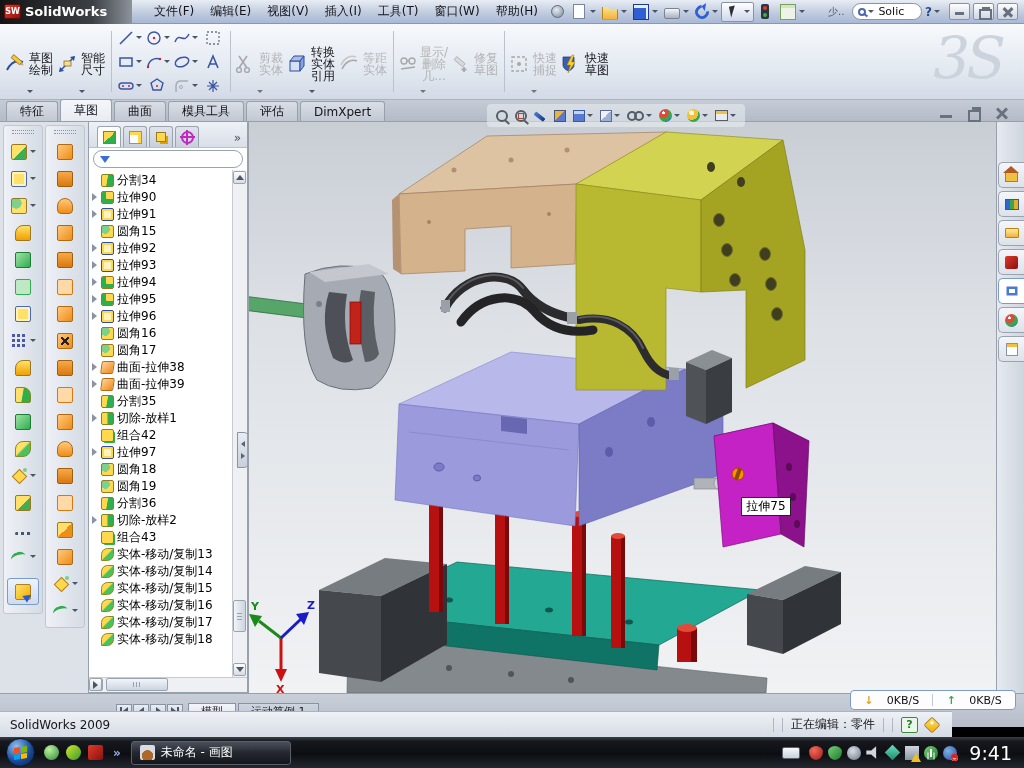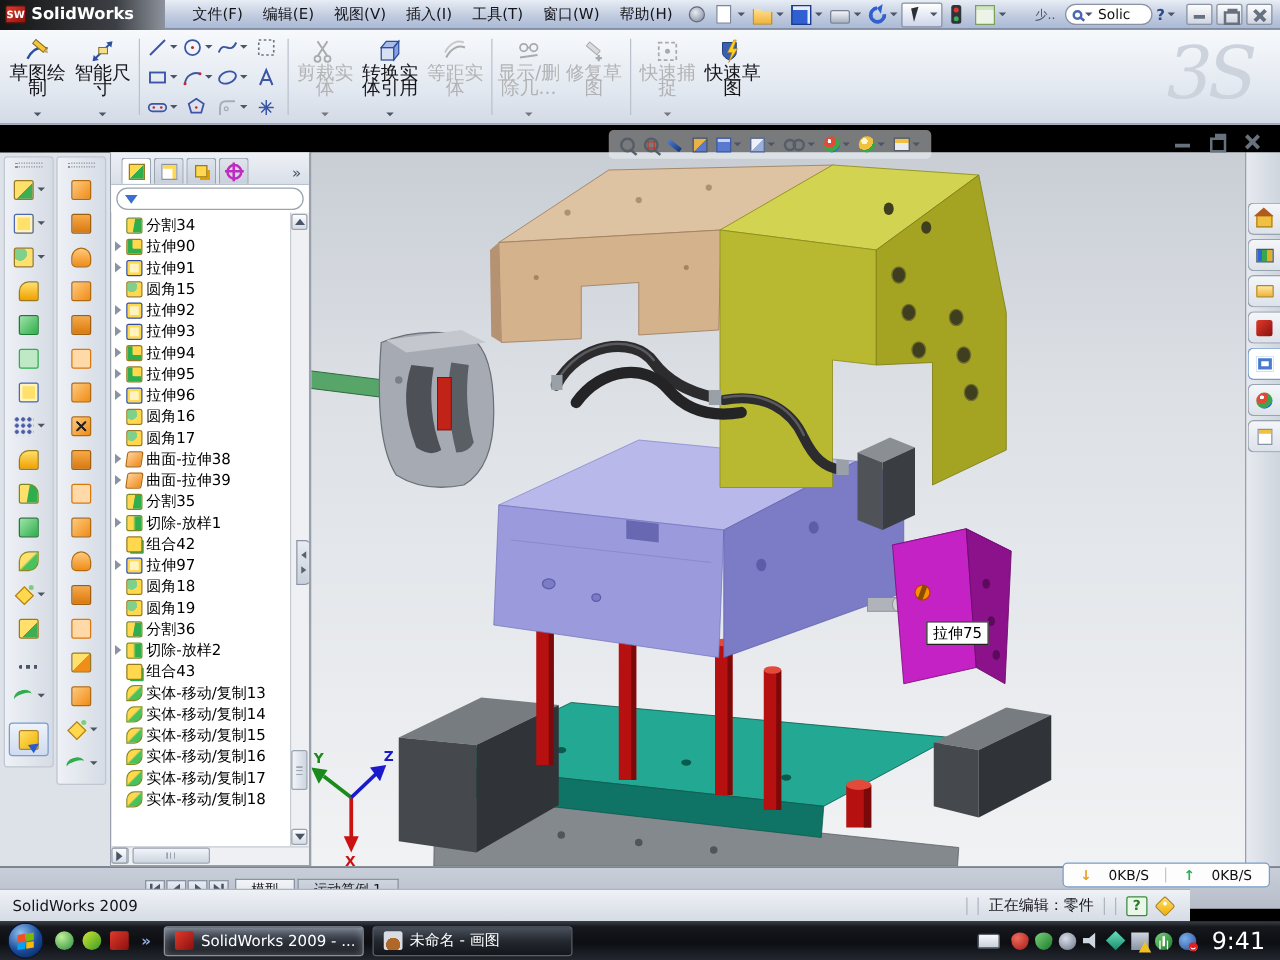--- a/index.html
+++ b/index.html
@@ -42,21 +42,21 @@
 .winbtns{display:flex;gap:3px;margin:0 6px}
 .wbtn{width:21px;height:17px;background:linear-gradient(#fdfdfd,#cfd6e2);border:1px solid #8a93a3;border-radius:2px;position:relative}
 .wbtn.min::after{content:"";position:absolute;left:5px;right:5px;bottom:4px;height:3px;background:#66707f}
 .wbtn.res::after{content:"";position:absolute;left:5px;top:5px;width:9px;height:7px;border:2px solid #66707f}
 .wbtn.res::before{content:"";position:absolute;left:8px;top:3px;width:8px;height:3px;background:#66707f}
 .wbtn.cls::before,.wbtn.cls::after{content:"";position:absolute;left:4px;top:7px;width:12px;height:2.5px;background:#66707f}
 .wbtn.cls::before{transform:rotate(45deg)}.wbtn.cls::after{transform:rotate(-45deg)}
 
 #ribbon{position:absolute;top:24px;left:0;width:1024px;height:76px;background:linear-gradient(180deg,#f7f9fc,#e2e8f0 65%,#d3dae6);border-bottom:1px solid #aab3c0;display:flex;align-items:stretch;padding:2px 0 2px 4px}
 .rsep{width:1px;background:#bac2ce;margin:5px 3px;flex:none}
-.rbig{width:52px;display:flex;flex-direction:column;align-items:center;padding-top:4px;font-size:15px;line-height:12px;text-align:center;color:#15151a;position:relative;flex:none}
+.rbig{width:52px;display:flex;flex-direction:row;align-items:center;padding-top:4px;font-size:12px;line-height:12px;text-align:center;color:#15151a;position:relative;flex:none}
 .rbig svg{width:22px;height:22px;flex:none}
 .rbig .dd{position:absolute;bottom:4px;left:50%;margin-left:-3px}
 .rbig.disabled{color:#9aa2ae;filter:grayscale(1);opacity:.75}
 .sgrid{display:grid;grid-template-columns:repeat(4,28px);grid-template-rows:repeat(3,24px);align-self:center}
 .scell{display:flex;align-items:center;justify-content:center}
 .scell .dd{margin-left:1px}
 .rcol{display:flex;flex-direction:column;justify-content:center;gap:2px;width:122px}
 .rsm{display:flex;align-items:center;gap:5px;font-size:11px;color:#9aa2ae;height:18px;padding:0 2px;white-space:nowrap}
 .rsm .dd{margin-left:auto}
 .m-mirror{width:0;height:0;border-left:7px solid transparent;border-right:7px solid transparent;border-bottom:11px solid #b0b7c2;flex:none}
@@ -494,20 +494,41 @@
     <div class="rbig">
       <svg viewBox="0 0 22 22">
           <path d="M3 4 h11 v8 c0 4 -5.5 6 -5.5 6 S3 16 3 12 Z" fill="#3a5fae" stroke="#22407e" stroke-width="0.8"></path>
           <polygon points="12,2 7,12 10.5,12 8,20 15,9 11.5,9 14,2" fill="#ffd020" stroke="#b08020" stroke-width="0.5"></polygon>
         </svg>
       <span>快速草图</span>
     </div>
     <div class="ds">3S</div>
   </div>
 
+  <div id="cmdtabs">
+
+  <span class="ctab">
+        <span>特征</span>
+      </span>
+      <span class="ctab active">
+        <span>草图</span>
+      </span>
+      <span class="ctab">
+        <span>曲面</span>
+      </span>
+      <span class="ctab">
+        <span>模具工具</span>
+      </span>
+      <span class="ctab">
+        <span>评估</span>
+      </span>
+      <span class="ctab">
+        <span>DimXpert</span>
+      </span>
+    </div>
 
   <div id="main">
 
     <div class="lcol" id="lt1">
       <span class="grip"></span>
       <span style="display:flex;flex-direction:column;gap:10px;align-items:center">
 
       <span class="lbtn hasdd">
             <i class="chip gy"></i>
             <span class="dd"></span>
@@ -1085,24 +1106,20 @@
     </span>
     <span class="ql">
 
     <i class="qli ql-green"></i>
         <i class="qli ql-lime"></i>
         <i class="qli ql-sw"></i>
       </span>
     <span class="qlmore">»</span>
     <span class="tasks" style="margin-left:10px">
 
-    <span class="task active">
-          <i class="ticon16 t-sw"></i>
-          <span>SolidWorks 2009 - ...</span>
-        </span>
         <span class="task">
           <i class="ticon16 t-paint"></i>
           <span>未命名 - 画图</span>
         </span>
       </span>
     <span class="tray">
 
     <i class="trico tr-kbd"></i>
         <i class="trico tr-red"></i>
         <i class="trico tr-green"></i>

